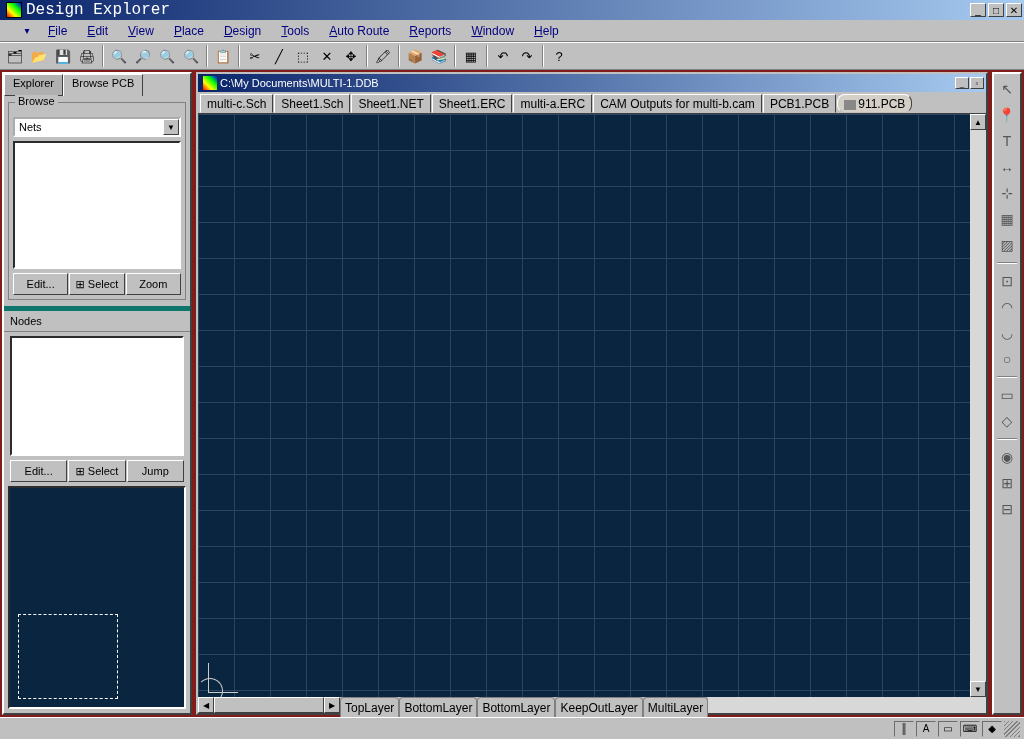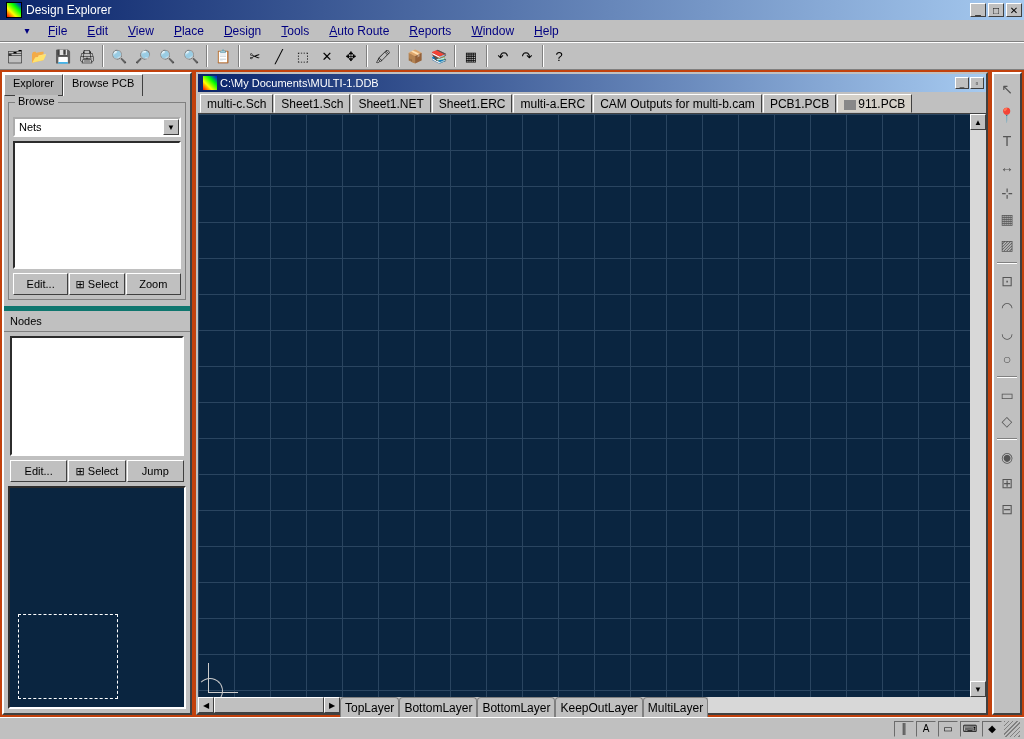--- a/index.html
+++ b/index.html
@@ -1,37 +1,37 @@
 <!DOCTYPE html>
 <html><head>
 <meta charset="utf-8">
 <style>
 * { box-sizing: border-box; margin: 0; padding: 0; font-family: "MS Sans Serif", "Microsoft Sans Serif", Arial, sans-serif; font-size: 12px; }
 body { background: #c0c0c0; width: 1024px; height: 739px; overflow: hidden; display: flex; flex-direction: column; }
 
 
 .titlebar { background: linear-gradient(to right, #0a246a, #a6caf0); height: 20px; display: flex; align-items: center; color: #fff; padding: 0 2px; }
 .titlebar .icon { width: 16px; height: 16px; margin: 0 4px; background: linear-gradient(45deg, #ff0000, #ffff00, #00ff00, #0000ff); border: 1px solid #000; }
-.titlebar .title { flex: 1; font-size: 12px; }
+.titlebar .title { flex: 1; font-size: 16px; font-family: Liberation Mono, monospace; }
 .titlebar .winbtns { display: flex; gap: 2px; }
 .titlebar .winbtn { width: 16px; height: 14px; background: #c0c0c0; border: 1px solid; border-color: #fff #404040 #404040 #fff; display: flex; align-items: center; justify-content: center; font-size: 10px; color: #000; cursor: pointer; }
 
 
 .menubar { background: #c0c0c0; height: 22px; display: flex; align-items: center; padding: 0 20px; border-bottom: 1px solid #808080; }
 .menubar .menuitem { padding: 2px 10px; color: #000080; cursor: pointer; }
 .menubar .menuitem u { text-decoration: underline; }
 .menubar .down-arrow { width: 14px; height: 14px; margin-right: 4px; color: #000080; font-size: 10px; display: flex; align-items: center; justify-content: center; }
 
 
 .toolbar { background: #c0c0c0; height: 28px; display: flex; align-items: center; padding: 0 4px; border-top: 1px solid #fff; border-bottom: 1px solid #808080; gap: 2px; }
 .toolbar .tbtn { width: 22px; height: 22px; display: flex; align-items: center; justify-content: center; cursor: pointer; font-size: 13px; }
 .toolbar .tsep { width: 6px; height: 22px; border-left: 1px solid #808080; border-right: 1px solid #fff; margin: 0 2px; width: 2px; }
 
 
-.main { flex: 1; display: flex; background: #c2410c; padding: 2px; gap: 4px; overflow: hidden; }
+.main { flex: 1; display: flex; background: #7f1d1d; padding: 2px; gap: 4px; overflow: hidden; }
 
 
 .leftpanel { width: 190px; background: #c0c0c0; border: 2px solid; border-color: #fff #404040 #404040 #fff; display: flex; flex-direction: column; }
 .tabs { display: flex; height: 22px; }
 .tab { border: 1px solid; border-color: #fff #404040 #c0c0c0 #fff; background: #c0c0c0; padding: 2px 8px; font-size: 11px; cursor: pointer; }
 .tab.inactive { border-bottom: 1px solid #404040; background: #b0b0b0; }
 .tab.active { border-bottom: none; background: #c0c0c0; position: relative; z-index: 2; }
 
 .groupbox { margin: 6px 4px; border: 1px solid #808080; position: relative; padding: 14px 4px 4px 4px; }
 .groupbox .gtitle { position: absolute; top: -8px; left: 6px; background: #c0c0c0; padding: 0 3px; font-size: 11px; }
@@ -51,21 +51,21 @@
 .docarea { flex: 1; background: #808080; display: flex; flex-direction: column; position: relative; }
 .docwin { flex: 1; display: flex; flex-direction: column; border: 2px solid; border-color: #c0c0c0 #404040 #404040 #c0c0c0; background: #c0c0c0; }
 .doctitle { background: linear-gradient(to right, #0a246a, #a6caf0); height: 18px; display: flex; align-items: center; color: #fff; padding: 0 2px; }
 .doctitle .dicon { width: 14px; height: 14px; margin: 0 3px; background: linear-gradient(45deg, #ff0000, #ffff00, #00ff00, #0000ff); }
 .doctitle .dtext { flex: 1; font-size: 11px; }
 .doctitle .dbtns { display: flex; gap: 1px; }
 .doctitle .dbtn { width: 14px; height: 12px; background: #c0c0c0; border: 1px solid; border-color: #fff #404040 #404040 #fff; font-size: 8px; color: #000; display: flex; align-items: center; justify-content: center; cursor: pointer; }
 
 .doctabs { display: flex; height: 22px; background: #c0c0c0; border-bottom: 1px solid #404040; padding: 2px 2px 0 2px; overflow: hidden; }
 .doctab { border: 1px solid; border-color: #fff #404040 #c0c0c0 #fff; background: #c0c0c0; padding: 2px 6px; font-size: 11px; margin-right: 1px; white-space: nowrap; cursor: pointer; }
-.doctab.active { background: #d4d0c8; font-weight: normal; }
+.doctab.active { background: #d4d0c8; font-weight: normal; border-radius: 8px; }
 .doctab .tabicon { display: inline-block; width: 12px; height: 10px; background: #888; margin-right: 2px; vertical-align: middle; }
 
 .canvas-wrap { flex: 1; display: flex; position: relative; overflow: hidden; }
 .canvas { flex: 1; background: #0a2540; position: relative; overflow: hidden; }
 .grid { position: absolute; inset: 0; background-image:
   linear-gradient(#2a4560 1px, transparent 1px),
   linear-gradient(90deg, #2a4560 1px, transparent 1px);
   background-size: 36px 36px; }
 .origin { position: absolute; left: 10px; bottom: 4px; width: 30px; height: 30px; border-left: 1px solid #ccc; border-bottom: 1px solid #ccc; }
 .origin::after { content: ""; position: absolute; width: 24px; height: 24px; left: -12px; bottom: -12px; border: 1px solid #ccc; border-radius: 50%; border-left-color: transparent; border-bottom-color: transparent; }

